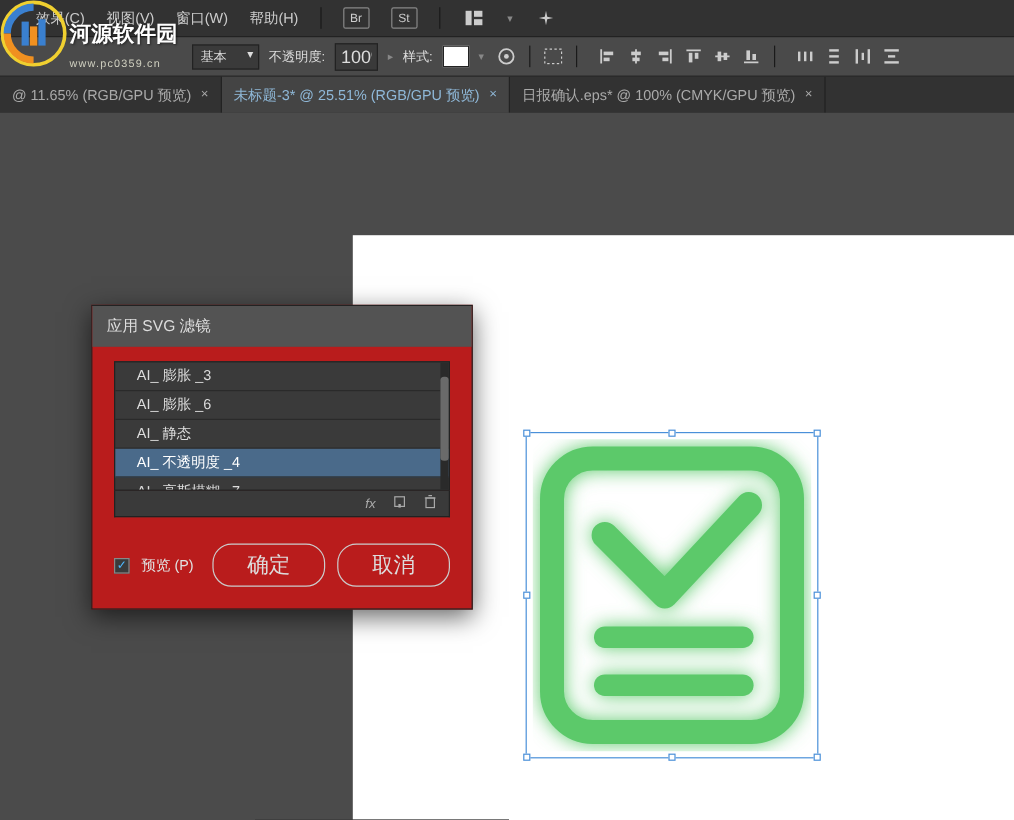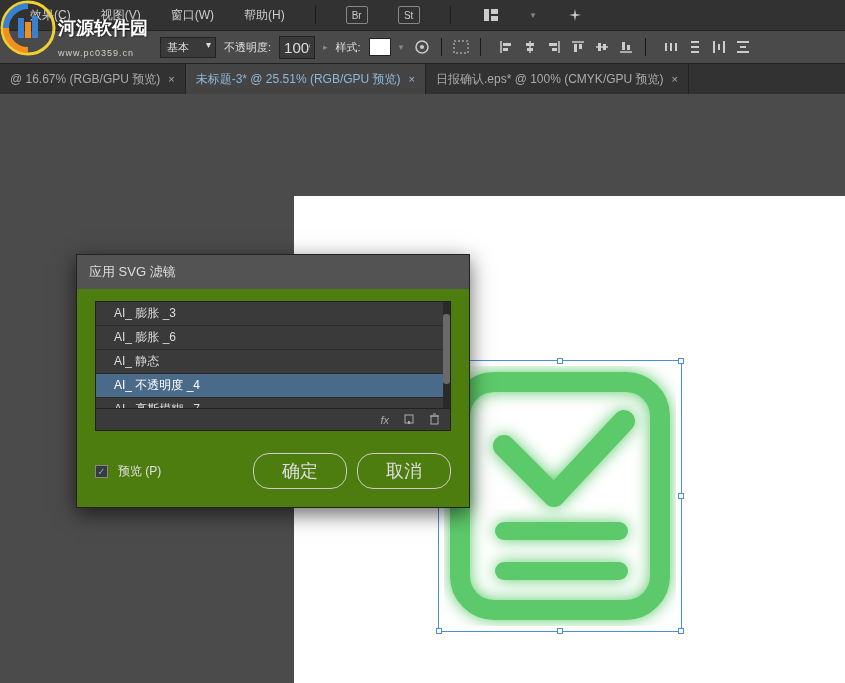--- a/index.html
+++ b/index.html
@@ -14,21 +14,21 @@
       position: relative;
     }
 
     
     .menu-bar {
       height: 30px;
       background: #323232;
       display: flex;
       align-items: center;
       padding: 0 15px;
-      gap: 30px;
+      gap: 18px;
     }
     .menu-item {
       color: #ccc;
       cursor: pointer;
     }
     .menu-bar .icon-btn {
       width: 20px;
       height: 20px;
       display: flex;
       align-items: center;
@@ -227,22 +227,22 @@
       font-size: 16px;
       font-weight: bold;
       letter-spacing: 1px;
     }
 
     
     .dialog {
       position: absolute;
       top: 254px;
       left: 76px;
-      width: 394px;
-      background: #4d7c0f;
+      width: 318px;
+      background: #b91c1c;
       border: 1px solid #222;
       box-shadow: 0 6px 20px rgba(0,0,0,0.6);
       z-index: 100;
     }
     .dialog-title {
       padding: 8px 12px;
       color: #ddd;
       font-size: 13px;
       background: #535353;
     }
@@ -466,21 +466,21 @@
           <rect x="1" y="1" width="12" height="2" fill="#ccc"></rect>
           <rect x="4" y="6" width="6" height="2" fill="#ccc"></rect>
           <rect x="1" y="11" width="12" height="2" fill="#ccc"></rect>
         </svg>
       </div>
   </div>
 </div>
 
 <div class="tab-bar">
   <div class="tab">
-    <span>@ 16.67% (RGB/GPU 预览)</span>
+    <span>@ 11.65% (RGB/GPU 预览)</span>
     <span class="tab-close">×</span>
   </div>
   <div class="tab active highlight">
     <span>未标题-3* @ 25.51% (RGB/GPU 预览)</span>
     <span class="tab-close">×</span>
   </div>
   <div class="tab">
     <span>日报确认.eps* @ 100% (CMYK/GPU 预览)</span>
     <span class="tab-close">×</span>
   </div>

